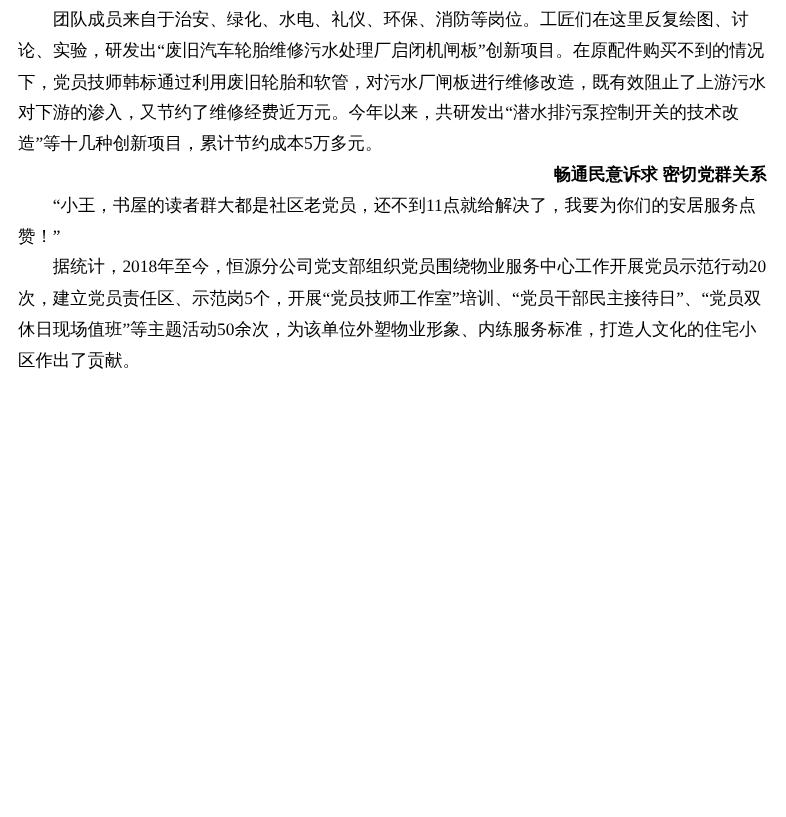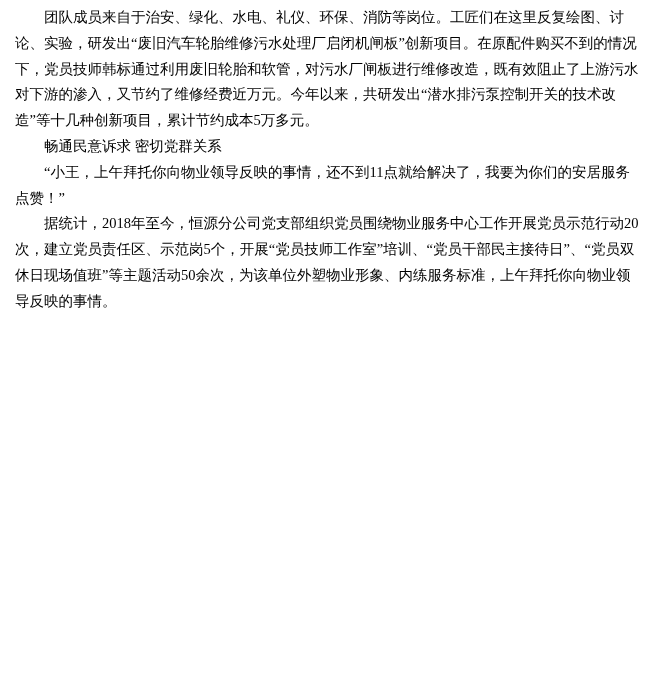--- a/index.html
+++ b/index.html
@@ -23,24 +23,25 @@
       line-height: 25.8px;
       text-align: left;
     }
     .page p {
       margin: 0;
       padding: 0;
       text-indent: 2em;
       word-wrap: break-word;
     }
     .page p.subheading {
-      font-weight: normal; 
+      font-weight: bold; 
+      text-align: right;
     }
   </style>
 </head>
 <body>
 
 <div class="page">
   <p>团队成员来自于治安、绿化、水电、礼仪、环保、消防等岗位。工匠们在这里反复绘图、讨论、实验，研发出“废旧汽车轮胎维修污水处理厂启闭机闸板”创新项目。在原配件购买不到的情况下，党员技师韩标通过利用废旧轮胎和软管，对污水厂闸板进行维修改造，既有效阻止了上游污水对下游的渗入，又节约了维修经费近万元。今年以来，共研发出“潜水排污泵控制开关的技术改造”等十几种创新项目，累计节约成本5万多元。</p>
   <p class="subheading">畅通民意诉求 密切党群关系</p>
-  <p>“小王，上午拜托你向物业领导反映的事情，还不到11点就给解决了，我要为你们的安居服务点赞！”</p>
-  <p>据统计，2018年至今，恒源分公司党支部组织党员围绕物业服务中心工作开展党员示范行动20次，建立党员责任区、示范岗5个，开展“党员技师工作室”培训、“党员干部民主接待日”、“党员双休日现场值班”等主题活动50余次，为该单位外塑物业形象、内练服务标准，上午拜托你向物业领导反映的事情。</p>
+  <p>“小王，书屋的读者群大都是社区老党员，还不到11点就给解决了，我要为你们的安居服务点赞！”</p>
+  <p>据统计，2018年至今，恒源分公司党支部组织党员围绕物业服务中心工作开展党员示范行动20次，建立党员责任区、示范岗5个，开展“党员技师工作室”培训、“党员干部民主接待日”、“党员双休日现场值班”等主题活动50余次，为该单位外塑物业形象、内练服务标准，打造人文化的住宅小区作出了贡献。</p>
 </div>
 
 </body></html>

